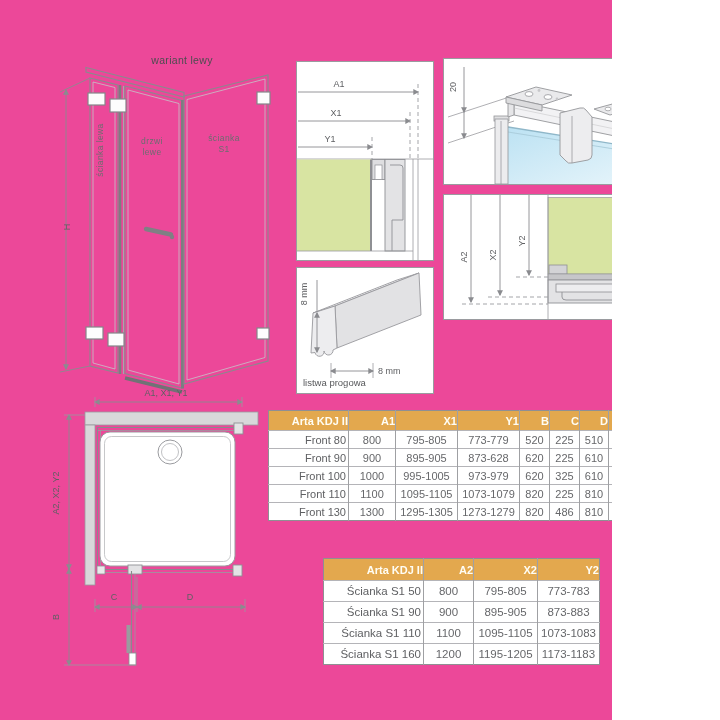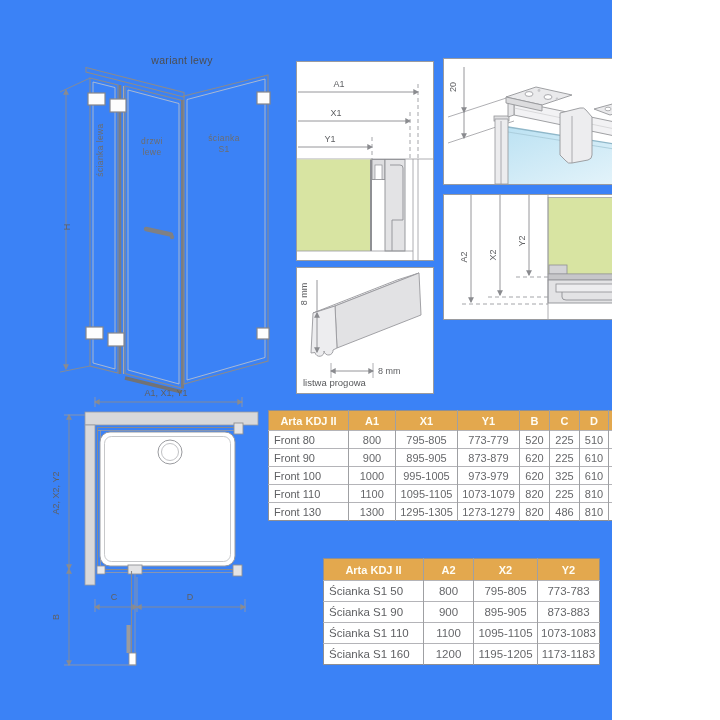--- a/index.html
+++ b/index.html
@@ -1,40 +1,40 @@
 <!DOCTYPE html>
 <html><head>
 <meta charset="utf-8">
 <style>
   html,body{margin:0;padding:0;background:#ffffff;}
-  .sheet{position:relative;width:612px;height:720px;background:#3b82f6;overflow:hidden;
+  .sheet{position:relative;width:612px;height:720px;background:#ec4899;overflow:hidden;
          font-family:"Liberation Sans",sans-serif;}
   .panel{position:absolute;}
   .boxed{border:1px solid #9a9b9f;background:#fff;}
   svg{display:block;}
   svg text{font-family:"Liberation Sans",sans-serif;}
   .dl{font-size:9px;fill:#5f6063;}
   .pl{font-size:8.5px;fill:#6c6d70;letter-spacing:.4px;}
   .ttl{font-size:10.5px;fill:#4c4d50;letter-spacing:.3px;}
   .cap{font-size:9.5px;fill:#57585b;}
   .dim{stroke:#8a8b8f;stroke-width:.9;fill:none;}
   .thin{stroke:#9a9b9f;stroke-width:.8;fill:none;}
   .edge{stroke:#898a8e;stroke-width:1.1;fill:none;}
   .inner{stroke:#c4c5c8;stroke-width:.8;fill:none;}
   .dash{stroke:#9a9b9f;stroke-width:.9;fill:none;stroke-dasharray:4 3;}
   
   table{border-collapse:collapse;table-layout:fixed;background:#fff;}
   .spec{position:absolute;border:1px solid #8f8f93;}
   .spec th{background:#e3a84e;color:#fffdf4;font-weight:bold;font-size:11px;
-           border-left:1px solid #9fa0a3;padding:0;text-align:center;}
+           border-left:1px solid #9fa0a3;padding:0;text-align:right;}
   .spec td{font-size:11px;color:#66676a;border-left:1px solid #9fa0a3;
            border-top:1px solid #b4b4b8;text-align:center;padding:0 2px;
            white-space:nowrap;overflow:hidden;}
   .spec th:first-child,.spec td:first-child{border-left:none;}
-  .spec td:first-child{text-align:left;padding-left:5px;color:#5f6063;}
+  .spec td:first-child{text-align:right;padding-left:5px;color:#5f6063;}
   #tableFront th{height:19px;} #tableFront td{height:17px;}
   #tableSide  th{height:21px;} #tableSide  td{height:20px;font-size:11.5px;}
 </style>
 </head>
 <body>
 
 <div class="sheet">
 
   <svg class="panel" style="left:40px;top:45px" width="245" height="355" viewBox="0 0 245 355">
     <defs>
@@ -311,21 +311,21 @@
           <td>773-779</td>
           <td>520</td>
           <td>225</td>
           <td>510</td>
           <td>2000</td>
         </tr>
         <tr>
           <td>Front 90</td>
           <td>900</td>
           <td>895-905</td>
-          <td>873-879</td>
+          <td>873-628</td>
           <td>620</td>
           <td>225</td>
           <td>610</td>
           <td>2000</td>
         </tr>
         <tr>
           <td>Front 100</td>
           <td>1000</td>
           <td>995-1005</td>
           <td>973-979</td>

